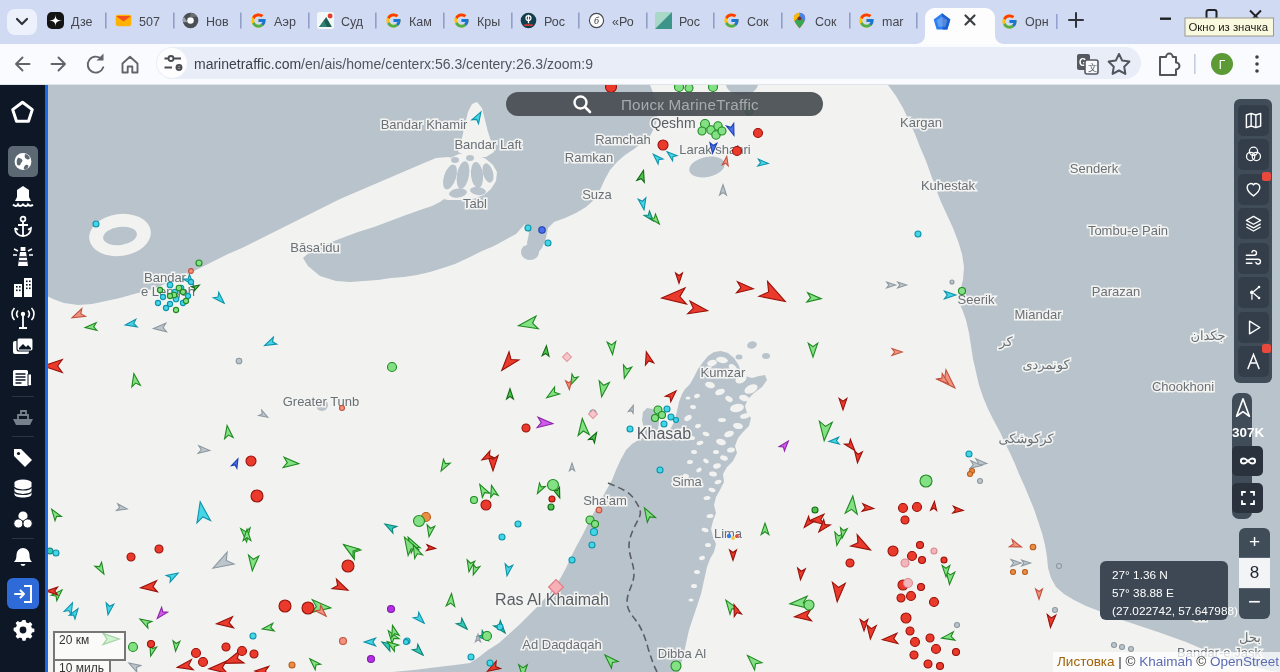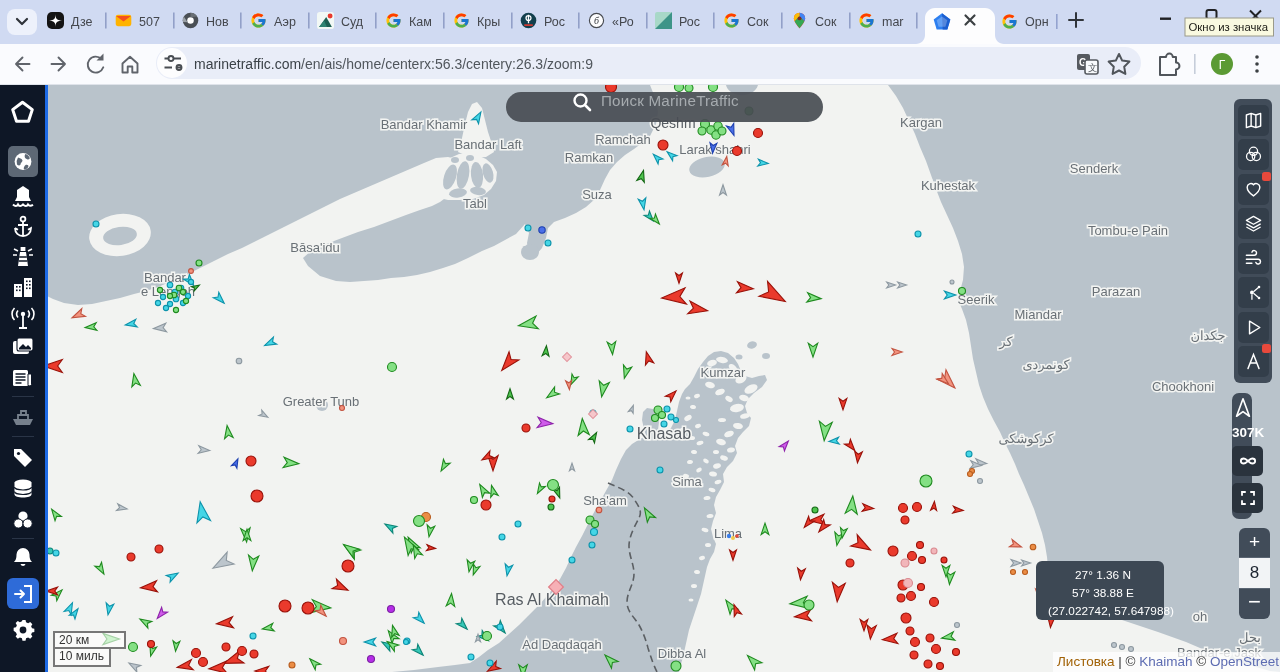--- a/index.html
+++ b/index.html
@@ -670,21 +670,21 @@
     <rect x="7" y="578" width="32" height="31" rx="6" fill="#2e6bd8"></rect>
     <g transform="translate(15,586)">
       <path d="M9 0h7v16H9" fill="none" stroke="#fff" stroke-width="2"></path>
       <path d="M0 8h9m0 0L5.5 4.5M9 8l-3.5 3.5" stroke="#fff" stroke-width="2" fill="none" stroke-linecap="round"></path>
     </g>
     <g transform="translate(13,620)">
       <path d="M8.3 0h3.4l.6 2.6 2.3 1 2.3-1.4 2.4 2.4-1.4 2.3 1 2.3 2.6.6v3.4l-2.6.6-1 2.3 1.4 2.3-2.4 2.4-2.3-1.4-2.3 1-.6 2.6H8.3l-.6-2.6-2.3-1-2.3 1.4-2.4-2.4 1.4-2.3-1-2.3L-1.5 12 -1.5 8.6 1.1 8l1-2.3L.7 3.4 3.1 1 5.4 2.4l2.3-1z" fill="#fff" transform="translate(2,0) scale(.9)"></path>
       <circle cx="10" cy="10" r="3.4" fill="#0e1726"></circle>
     </g>
   </svg>
-<div style="position:absolute;left:506px;top:92px;width:317px;height:30px;border-radius:15px;background:rgba(73,78,84,.93);display:flex;">
+<div style="position:absolute;left:506px;top:92px;width:317px;height:24px;border-radius:15px;background:rgba(73,78,84,.93);display:flex;align-items:center;gap:20px;">
 <svg width="20" height="20" style="margin-left:66px">
       <circle cx="8.5" cy="8.5" r="6" fill="none" stroke="#fff" stroke-width="2.4"></circle>
       <path d="M13 13l5 5" stroke="#fff" stroke-width="2.6" stroke-linecap="round"></path>
     </svg>
 <span style="color:#a6abaf;font-size:15.2px;margin-left:9px;letter-spacing:.2px">Поиск MarineTraffic</span>
   </div>
 <div style="position:absolute;left:1234px;top:99px;width:38px;border-radius:6px;background:#414c59;padding:2px 0">
 <div style="width:31px;height:31px;margin:3.5px auto;border-radius:5px;background:#333e4a;display:flex;align-items:center;justify-content:center;position:relative">
       <svg width="19" height="19" viewBox="0 0 24 24">
         <path d="M3 5l6-2 6 2 6-2v16l-6 2-6-2-6 2zM9 3v16M15 5v16" fill="none" stroke="#fff" stroke-width="1.8" stroke-linejoin="round"></path>
@@ -748,18 +748,18 @@
       <svg width="18" height="18" viewBox="0 0 24 24">
         <path d="M4 9V4h5M15 4h5v5M20 15v5h-5M9 20H4v-5" fill="none" stroke="#fff" stroke-width="2.4"></path>
       </svg>
     </div>
   </div>
 <div style="position:absolute;left:1239px;top:528px;width:31px;border-radius:6px;overflow:hidden;background:#414c59;text-align:center;font-family:'Liberation Sans'">
 <div style="height:29px;color:#fff;font-size:19px;line-height:27px;border-bottom:1px solid #5a6573">+</div>
 <div style="height:30px;color:#1c2430;font-size:17px;line-height:30px;background:#f2f4f6">8</div>
 <div style="height:30px;color:#fff;font-size:22px;line-height:26px;border-top:1px solid #5a6573">−</div>
   </div>
-<div style="position:absolute;left:1036px;top:561px;width:128px;height:59px;border-radius:6px;background:#3d4854;color:#fff;font-size:11.8px;font-family:'Liberation Sans';text-align:center;padding:5px 6px 0 12px;box-sizing:border-box;line-height:18px;white-space:nowrap">
+<div style="position:absolute;left:1100px;top:561px;width:128px;height:59px;border-radius:6px;background:#3d4854;color:#fff;font-size:11.8px;font-family:'Liberation Sans';text-align:left;padding:5px 6px 0 12px;box-sizing:border-box;line-height:18px;white-space:nowrap">
 27° 1.36 N<br>57° 38.88 E<br>(27.022742, 57.647988)</div>
 <div style="position:absolute;left:53px;top:631px;font-family:'Liberation Sans';font-size:12px;color:#333">
-<div style="width:73px;border:2px solid #777;background:rgba(255,255,255,.6);padding:0 4px;height:18px;line-height:15px;box-sizing:border-box">20 км</div>
+<div style="width:73px;border:2px solid #777;background:rgba(255,255,255,.6);padding:0 4px;height:30px;line-height:15px;box-sizing:border-box">20 км</div>
 <div style="width:58px;border:2px solid #777;border-top:none;background:rgba(255,255,255,.6);padding:0 4px;height:18px;line-height:14px;box-sizing:border-box">10 миль</div>
   </div>
 <div style="position:absolute;left:1053px;top:652px;width:227px;height:20px;background:rgba(255,255,255,.75);font-family:'Liberation Sans';font-size:13.5px;color:#333;line-height:20px;white-space:nowrap;padding-left:4px;box-sizing:border-box"><span style="color:#a16207">Листовка</span> | © <span style="color:#5d6cb2">Khaimah</span> © <span style="color:#5d6cb2">OpenStreetMap</span></div>
 </body></html>

